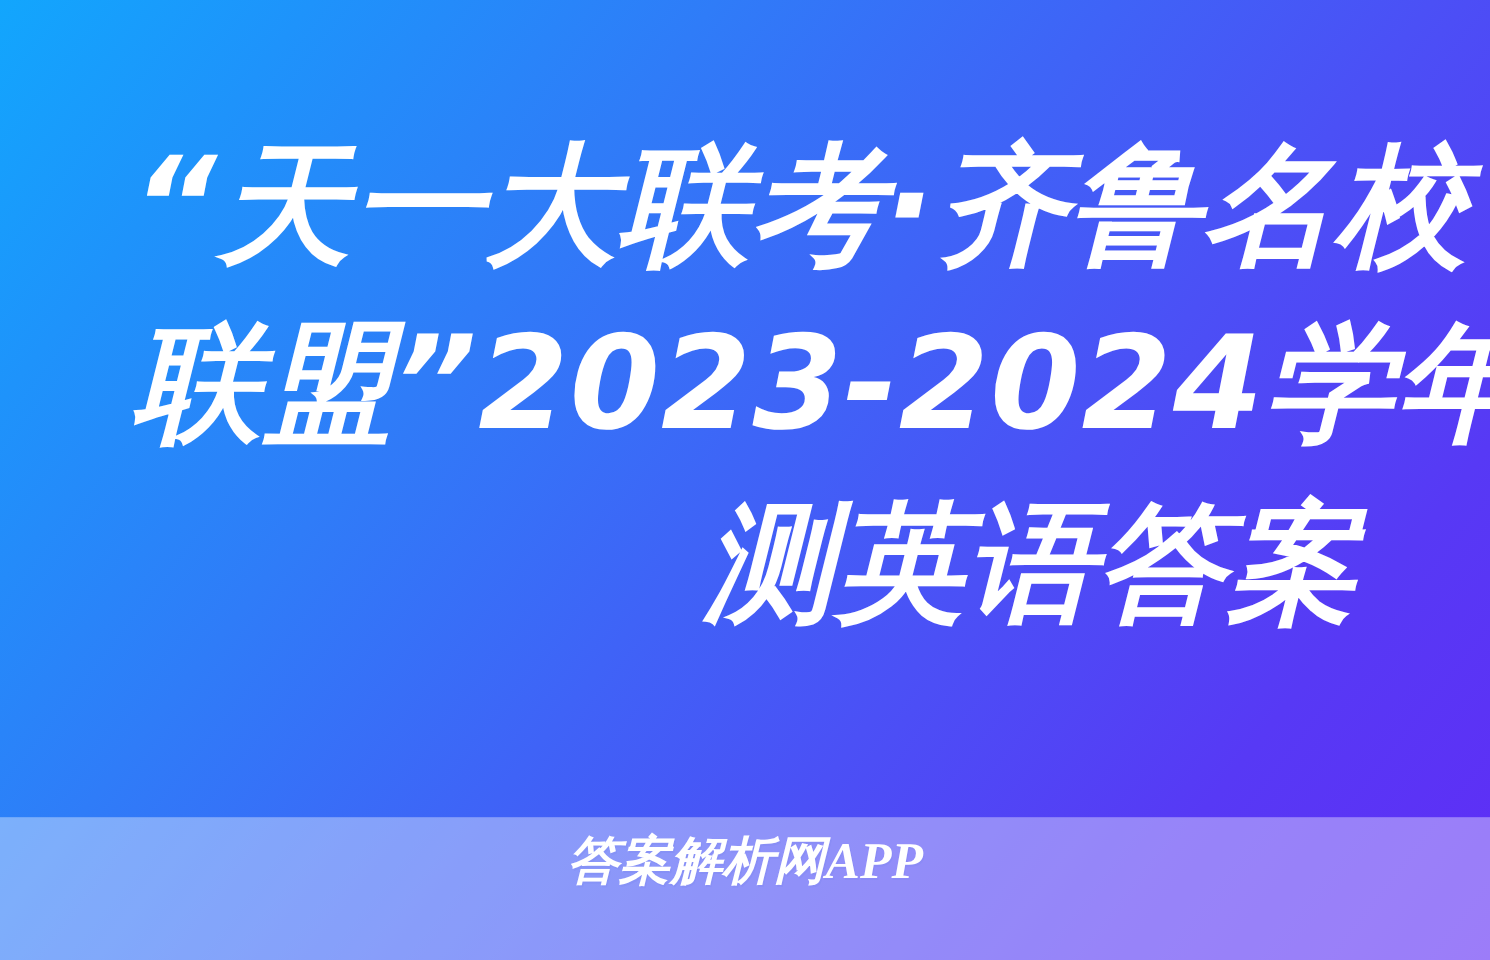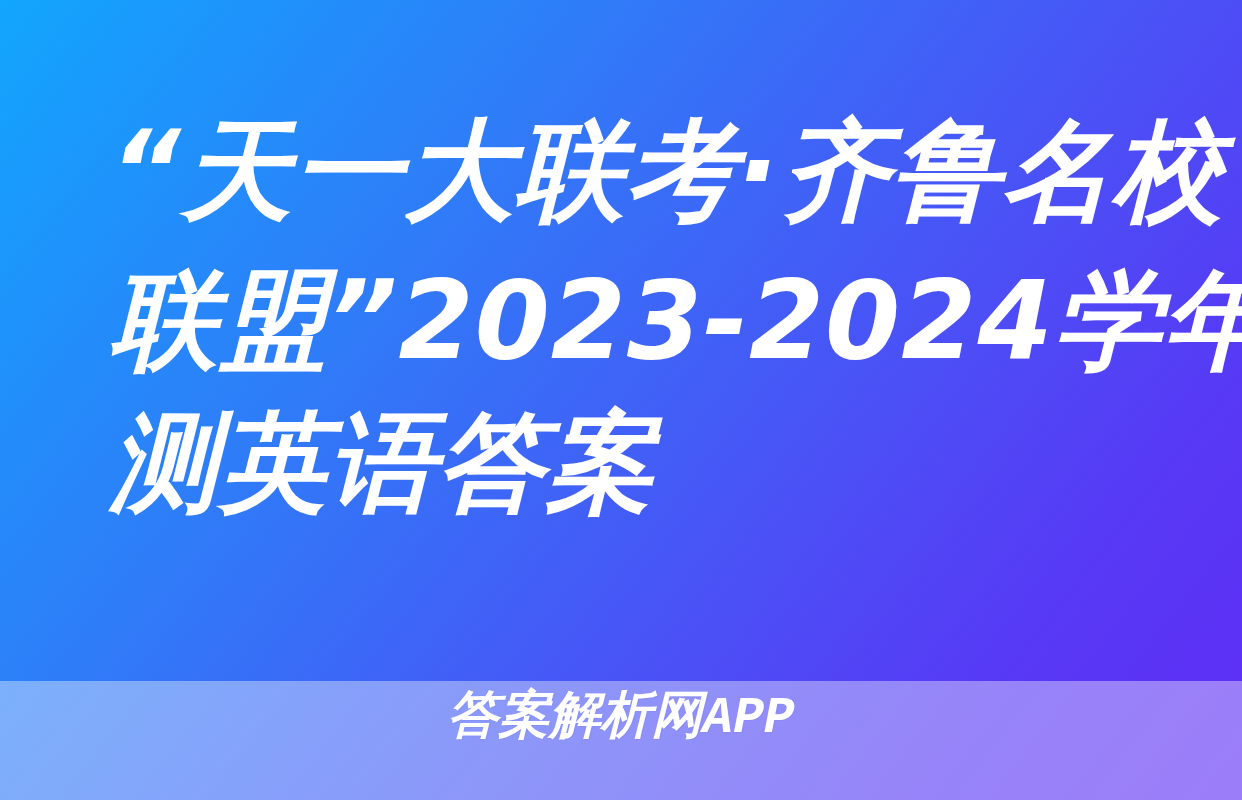--- a/index.html
+++ b/index.html
@@ -43,47 +43,47 @@
   .title-line {
     display: block;
     color: #ffffff;
     font-family: "DejaVu Sans", "Liberation Sans", sans-serif;
     font-size: 108px;
     line-height: 150px;
     font-weight: 700;
     font-style: italic;
     letter-spacing: 1px;
     white-space: nowrap;
-    text-align: left;
+    text-align: right;
   }
 
   .title-line.l1 { font-size: 110px; }
   .title-line.l2 { font-size: 108px; }
   .title-line.l3 { font-size: 106px; }
-  .title-line.l4 { font-size: 108px; font-family: Liberation Mono, monospace; }
+  .title-line.l4 { font-size: 108px; }
 
   
   #watermark-bar {
     position: absolute;
     left: 0;
     bottom: 0;
     width: 1242px;
     height: 119px;
     background: rgba(255, 255, 255, 0.38);
     display: flex;
     align-items: flex-start;
     justify-content: center;
     box-sizing: border-box;
     padding-top: 12px;
   }
 
   #watermark-text {
     color: #ffffff;
-    font-family: Liberation Mono, monospace;
-    font-size: 51px;
+    font-family: Liberation Serif, serif;
+    font-size: 43px;
     font-weight: 700;
     font-style: italic;
     letter-spacing: 0px;
     line-height: 52px;
     white-space: nowrap;
     text-shadow: 1px 1px 0 rgba(120,130,240,0.25);
   }
 </style>
 </head>
 <body>

